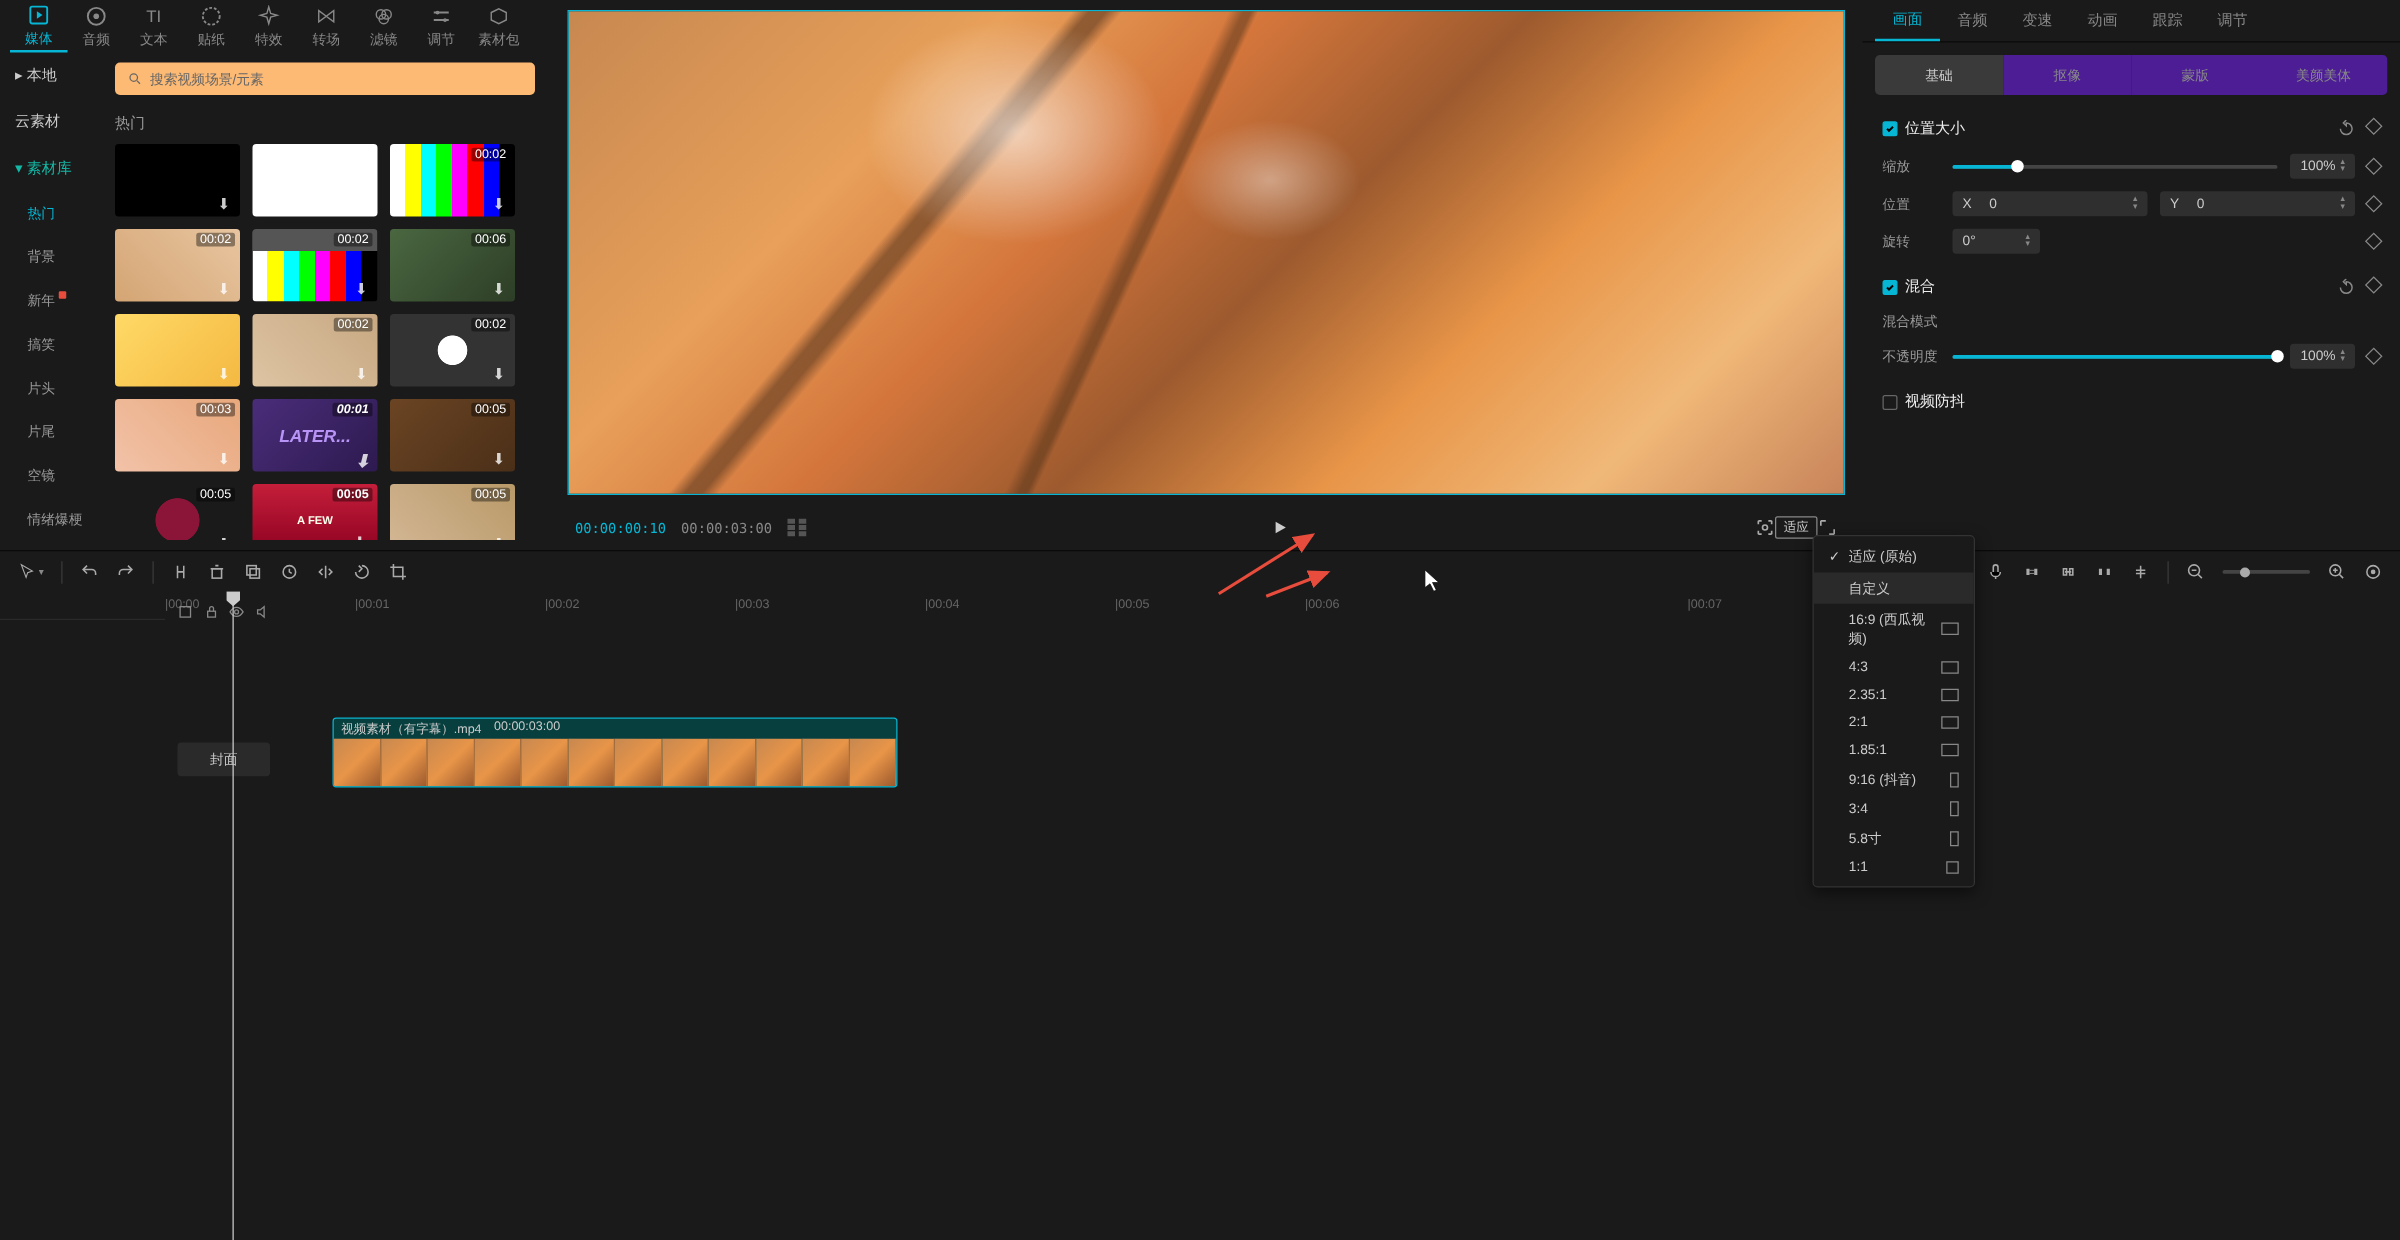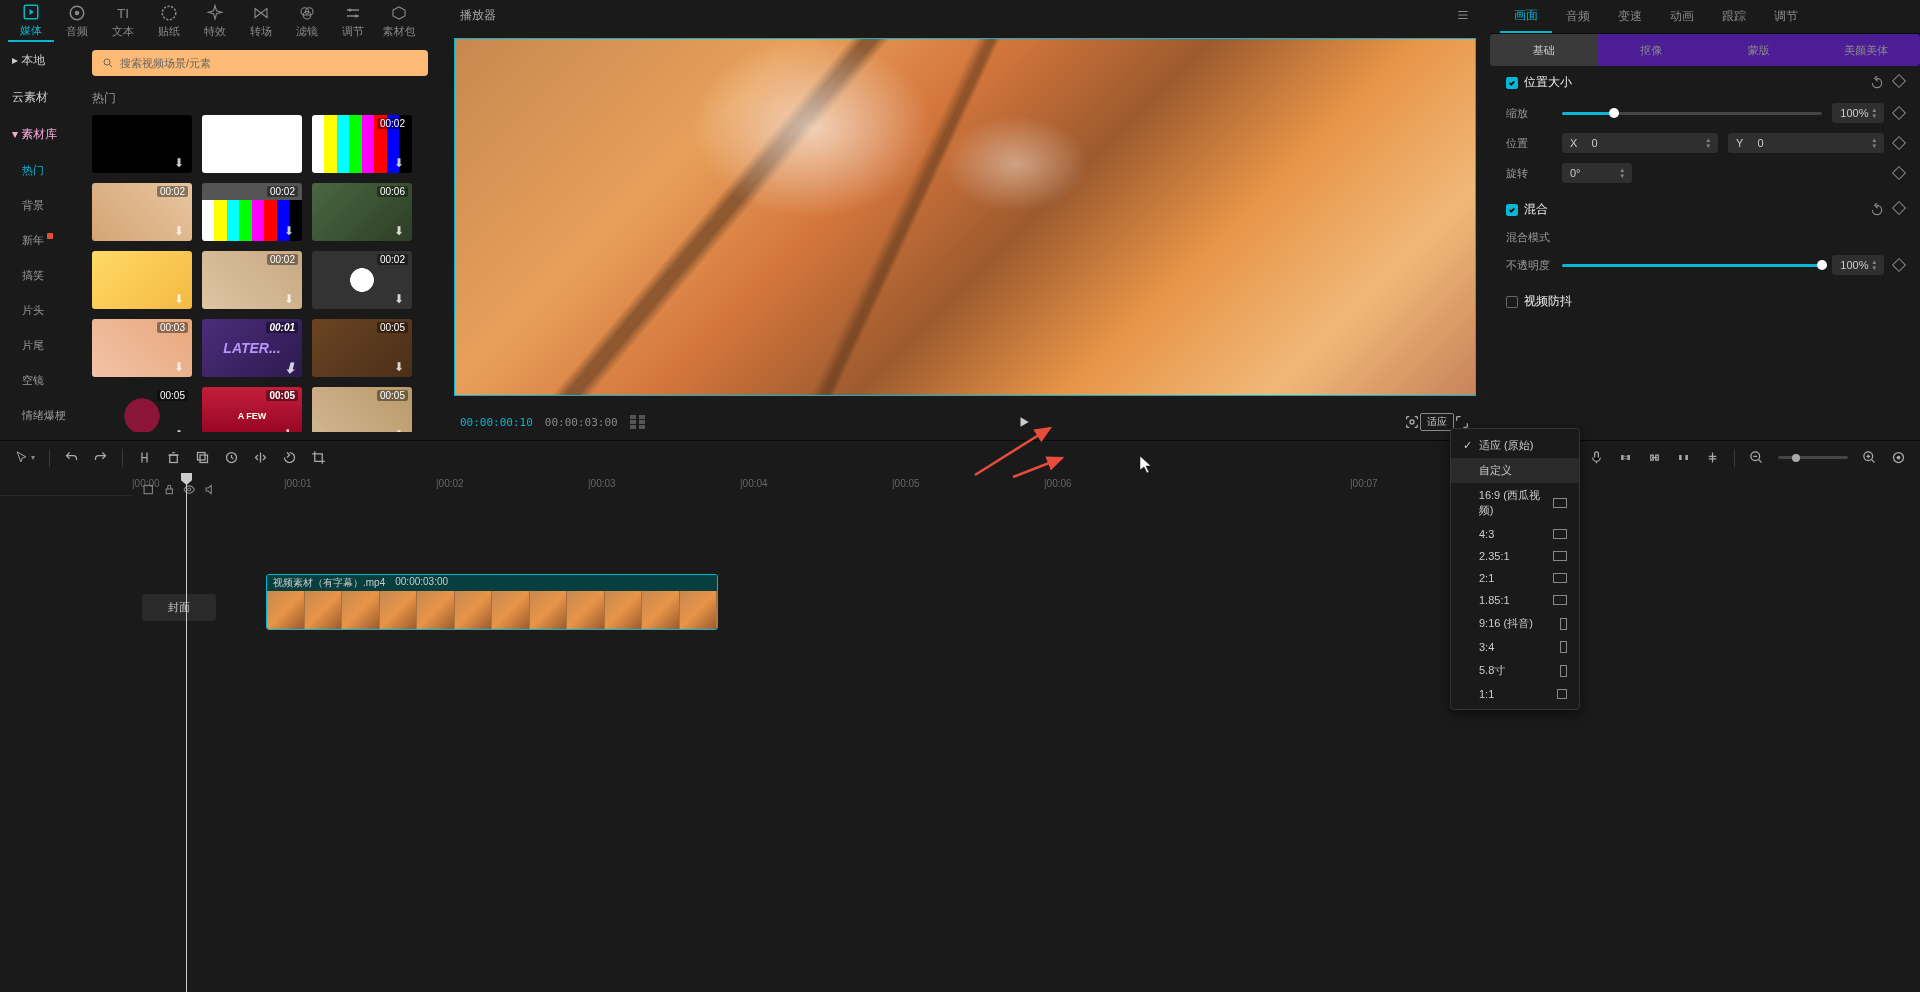--- a/index.html
+++ b/index.html
@@ -11,21 +11,21 @@
 
 
 .media-panel{width:440px;background:#1a1a1a;display:flex;flex-direction:column}
 .top-tabs{display:flex;height:42px;align-items:center;padding:0 8px}
 .top-tab{display:flex;flex-direction:column;align-items:center;justify-content:center;width:46px;height:42px;color:#888;cursor:pointer;font-size:11px;gap:2px}
 .top-tab.active{color:#06b6d4;border-bottom:2px solid #06b6d4}
 .top-tab svg{width:18px;height:18px}
 .media-body{display:flex;flex:1;overflow:hidden}
 .side-cats{width:80px;display:flex;flex-direction:column;gap:0}
 .side-cat{padding:10px 12px;font-size:12px;color:#ccc;cursor:pointer;position:relative}
-.side-cat.active{color:#f9a8d4}
+.side-cat.active{color:#14b8a6}
 .side-cat.indent{padding-left:22px;color:#999;font-size:11px}
 .side-cat.subactive{color:#06b6d4}
 .dot-badge{display:inline-block;width:6px;height:6px;background:#e74c3c;border-radius:1px;margin-left:3px;vertical-align:top}
 .media-right{flex:1;display:flex;flex-direction:column;padding:8px 12px;overflow:hidden}
 .search-row{margin-bottom:10px}
 .search-box{background:#fdba74;border-radius:4px;height:16px;display:flex;align-items:center;padding:13px 10px;color:#666;font-size:11px}
 .search-box svg{width:12px;height:12px;margin-right:6px}
 .cat-title{color:#999;font-size:12px;margin:4px 0 8px}
 .grid{display:grid;grid-template-columns:repeat(3,100px);gap:10px;overflow-y:auto}
 .tile{position:relative;width:100px;height:58px;background:#333;border-radius:3px;overflow:hidden}
@@ -65,21 +65,21 @@
 .play-btn svg{width:14px;height:14px;color:#ccc}
 .right-ctrls{display:flex;align-items:center}
 .right-ctrls svg{width:16px;height:16px;color:#aaa}
 .ratio-box{border:1px solid #888;padding:1px 6px;font-size:10px;color:#ccc;border-radius:2px}
 
 
 .inspector{width:430px;background:#1a1a1a;display:flex;flex-direction:column}
 .insp-tabs{display:flex;height:34px;border-bottom:1px solid #0a0a0a;padding:0 10px}
 .insp-tab{padding:0 14px;display:flex;align-items:center;font-size:12px;color:#888;cursor:pointer}
 .insp-tab.active{color:#06b6d4;border-bottom:2px solid #06b6d4}
-.insp-subtabs{display:flex;height:32px;border-radius:4px;overflow:hidden}
+.insp-subtabs{display:flex;height:32px;margin:10px;border-radius:4px;overflow:hidden}
 .insp-subtab{flex:1;display:flex;align-items:center;justify-content:center;font-size:11px;background:#4c1d95;color:#888;cursor:pointer}
 .insp-subtab.active{background:#3a3a3a;color:#06b6d4;color:#eee;background:#3c3c3c}
 .insp-subtab.active{background:#3a3a3a;color:#ccc}
 .insp-body{flex:1;padding:8px 16px;overflow-y:auto}
 .insp-section{margin-bottom:18px}
 .sec-head{display:flex;align-items:center;gap:6px;margin-bottom:12px}
 .chk{width:12px;height:12px;border:1px solid #06b6d4;background:#06b6d4;border-radius:2px;display:flex;align-items:center;justify-content:center}
 .chk.off{background:transparent;border-color:#666}
 .chk svg{width:8px;height:8px;color:#000}
 .sec-title{font-size:12px;color:#eee}
@@ -289,26 +289,20 @@
             <div class="tile face4">
                 <span class="dur">00:05</span>
                 <span class="dl">⬇</span>
               </div>
           </div>
         </div>
       </div>
     </div>
 
     <div class="player">
-      <div class="player-title">
-        <span>播放器</span>
-        <svg viewBox="0 0 24 24">
-            <path d="M4 6h16M4 12h16M4 18h16" stroke="currentColor" stroke-width="2"></path>
-          </svg>
-      </div>
       <div class="viewport">
         <div class="canvas"></div>
       </div>
       <div class="player-ctrl">
         <span class="tc cur">00:00:00:10</span>
         <span class="tc tot">00:00:03:00</span>
         <div class="grid-icons">
             <div>
               <span></span>
               <span></span>

